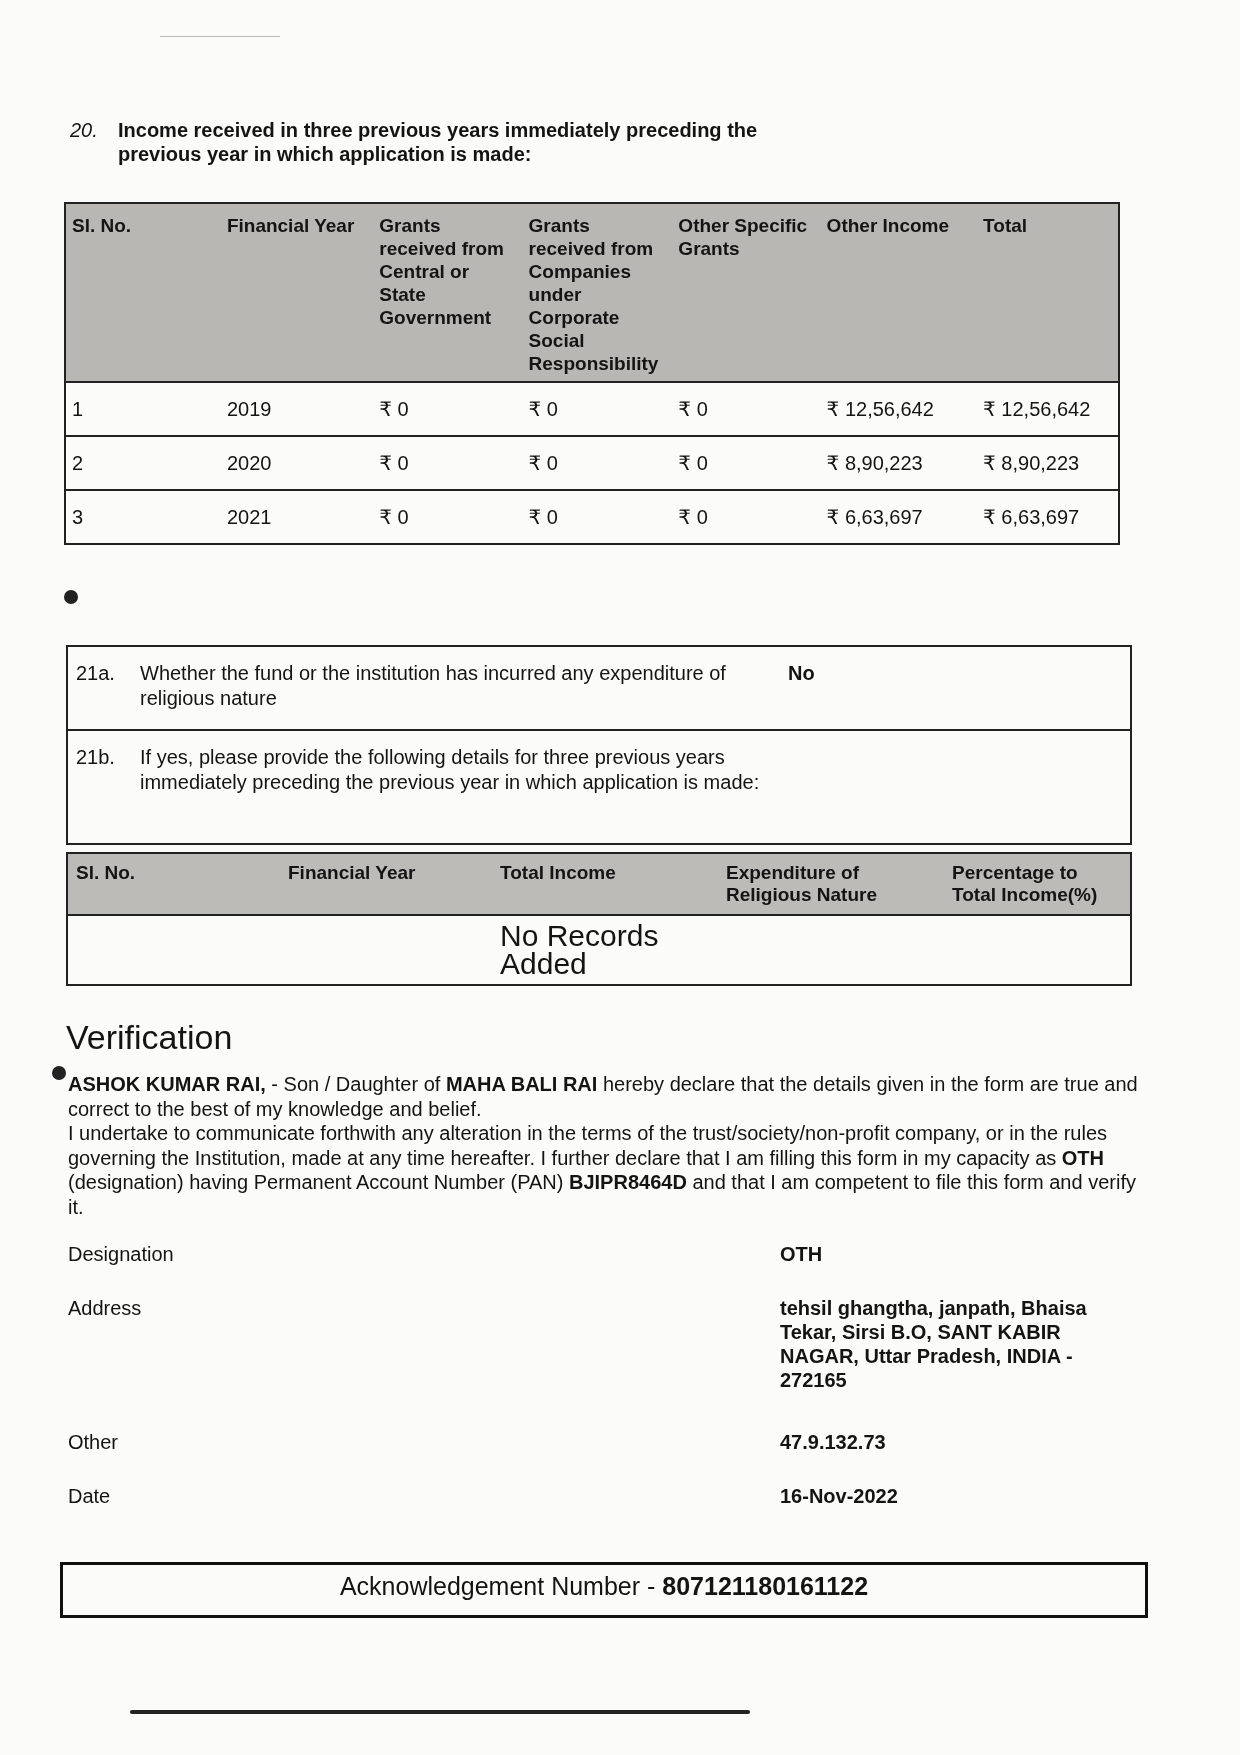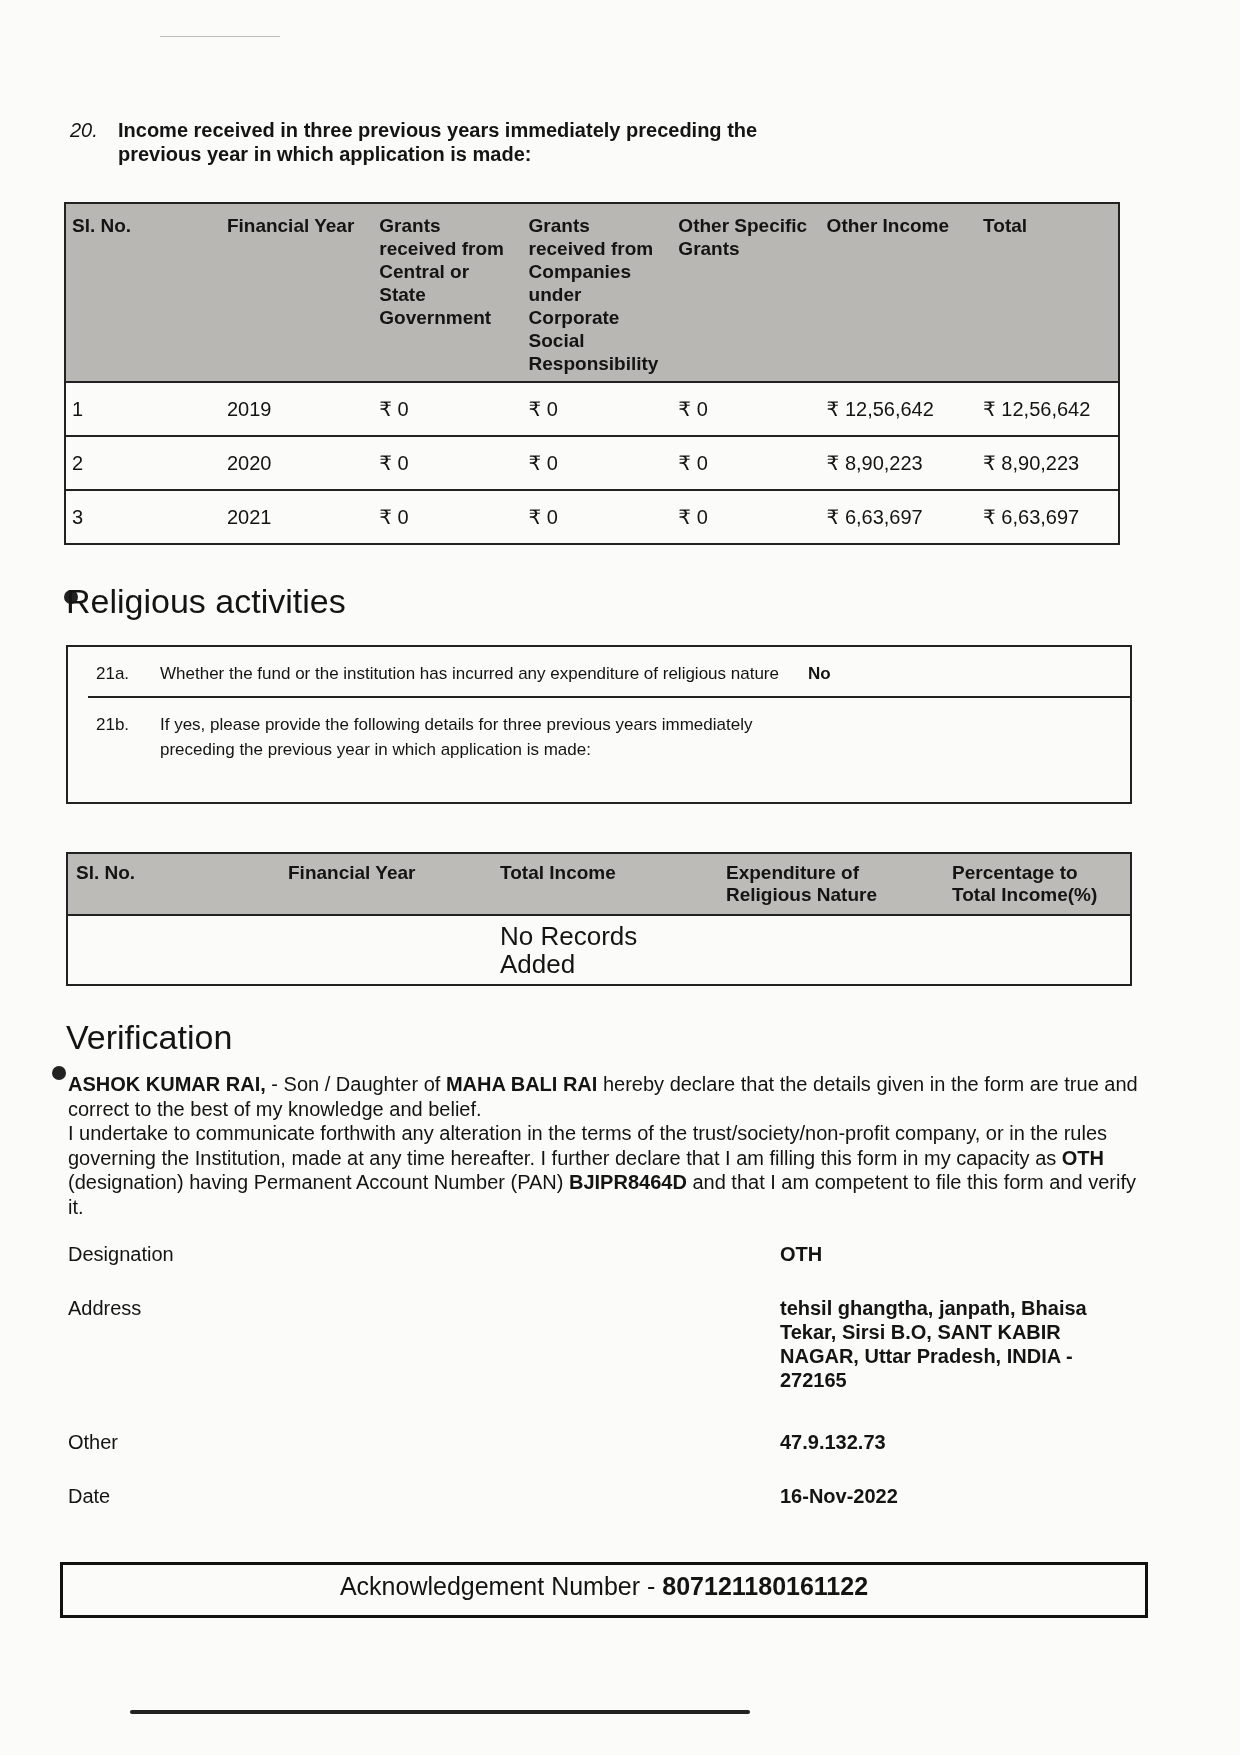--- a/index.html
+++ b/index.html
@@ -24,33 +24,33 @@
   }
   .income-table td { font-size: 20px; padding: 14px 6px; border-top: 2px solid #222; height: 22px; }
   .c1 { width: 146px; } .c2 { width: 142px; } .c3 { width: 138px; } .c4 { width: 138px; }
   .c5 { width: 138px; } .c6 { width: 146px; } .c7 { width: 130px; }
 
   .section-title { position: absolute; font-size: 34px; font-weight: normal; }
   .rel-title { left: 66px; top: 582px; }
   .ver-title { left: 66px; top: 1018px; }
 
   .q21 { position: absolute; left: 66px; top: 645px; width: 1062px; border: 2px solid #222; }
-  .q21 .row { position: relative; padding: 14px 8px 10px 8px; font-size: 17px; line-height: 25px; margin-left: 20px; }
+  .q21 .row { position: relative; padding: 14px 8px 18px 8px; font-size: 20px; line-height: 25px; }
   .q21 .row + .row { border-top: 2px solid #222; }
   .q21 .num { position: absolute; left: 8px; top: 14px; }
   .q21 .txt { margin-left: 64px; width: 640px; }
   .q21 .ans { position: absolute; left: 720px; top: 14px; font-weight: bold; }
   .q21 .row2 { height: 80px; }
 
   .rel-table { position: absolute; left: 66px; top: 852px; width: 1066px; border: 2px solid #222; }
   .rel-table th {
     background: #bdbbb7; text-align: left; vertical-align: top; font-size: 19px; line-height: 22px;
     font-weight: bold; padding: 8px 8px; height: 44px;
   }
-  .rel-table td { font-size: 26px; line-height: 28px; padding: 6px 8px; border-top: 2px solid #222; height: 56px; vertical-align: top; }
+  .rel-table td { font-size: 30px; line-height: 28px; padding: 6px 8px; border-top: 2px solid #222; height: 56px; vertical-align: top; }
 
   .decl { position: absolute; left: 68px; top: 1072px; width: 1070px; font-size: 20px; line-height: 24.5px; }
   .decl b { font-weight: bold; }
 
   .kv { position: absolute; left: 68px; font-size: 20px; line-height: 24px; }
   .kv .k { position: absolute; left: 0; top: 0; white-space: nowrap; }
   .kv .v { position: absolute; left: 712px; top: 0; width: 330px; font-weight: bold; }
 
   .ack { position: absolute; left: 60px; top: 1562px; width: 1088px; height: 56px; border: 3px solid #111; text-align: center; font-size: 25px; line-height: 34px; padding-top: 4px; box-sizing: border-box; }
   .ack b { font-weight: bold; }
@@ -104,21 +104,20 @@
         <td>₹ 0</td>
         <td>₹ 0</td>
         <td>₹ 0</td>
         <td>₹ 6,63,697</td>
         <td>₹ 6,63,697</td>
       </tr>
     </tbody>
   </table>
 
   <div class="mark" style="left:64px; top:590px;"></div>
-  <div class="section-title rel-title">Religious activities</div>
 
   <div class="q21">
     <div class="row">
       <span class="num">21a.</span>
       <div class="txt">Whether the fund or the institution has incurred any expenditure of religious nature</div>
       <span class="ans">No</span>
     </div>
     <div class="row row2">
       <span class="num">21b.</span>
       <div class="txt">If yes, please provide the following details for three previous years immediately preceding the previous year in which application is made:</div>

